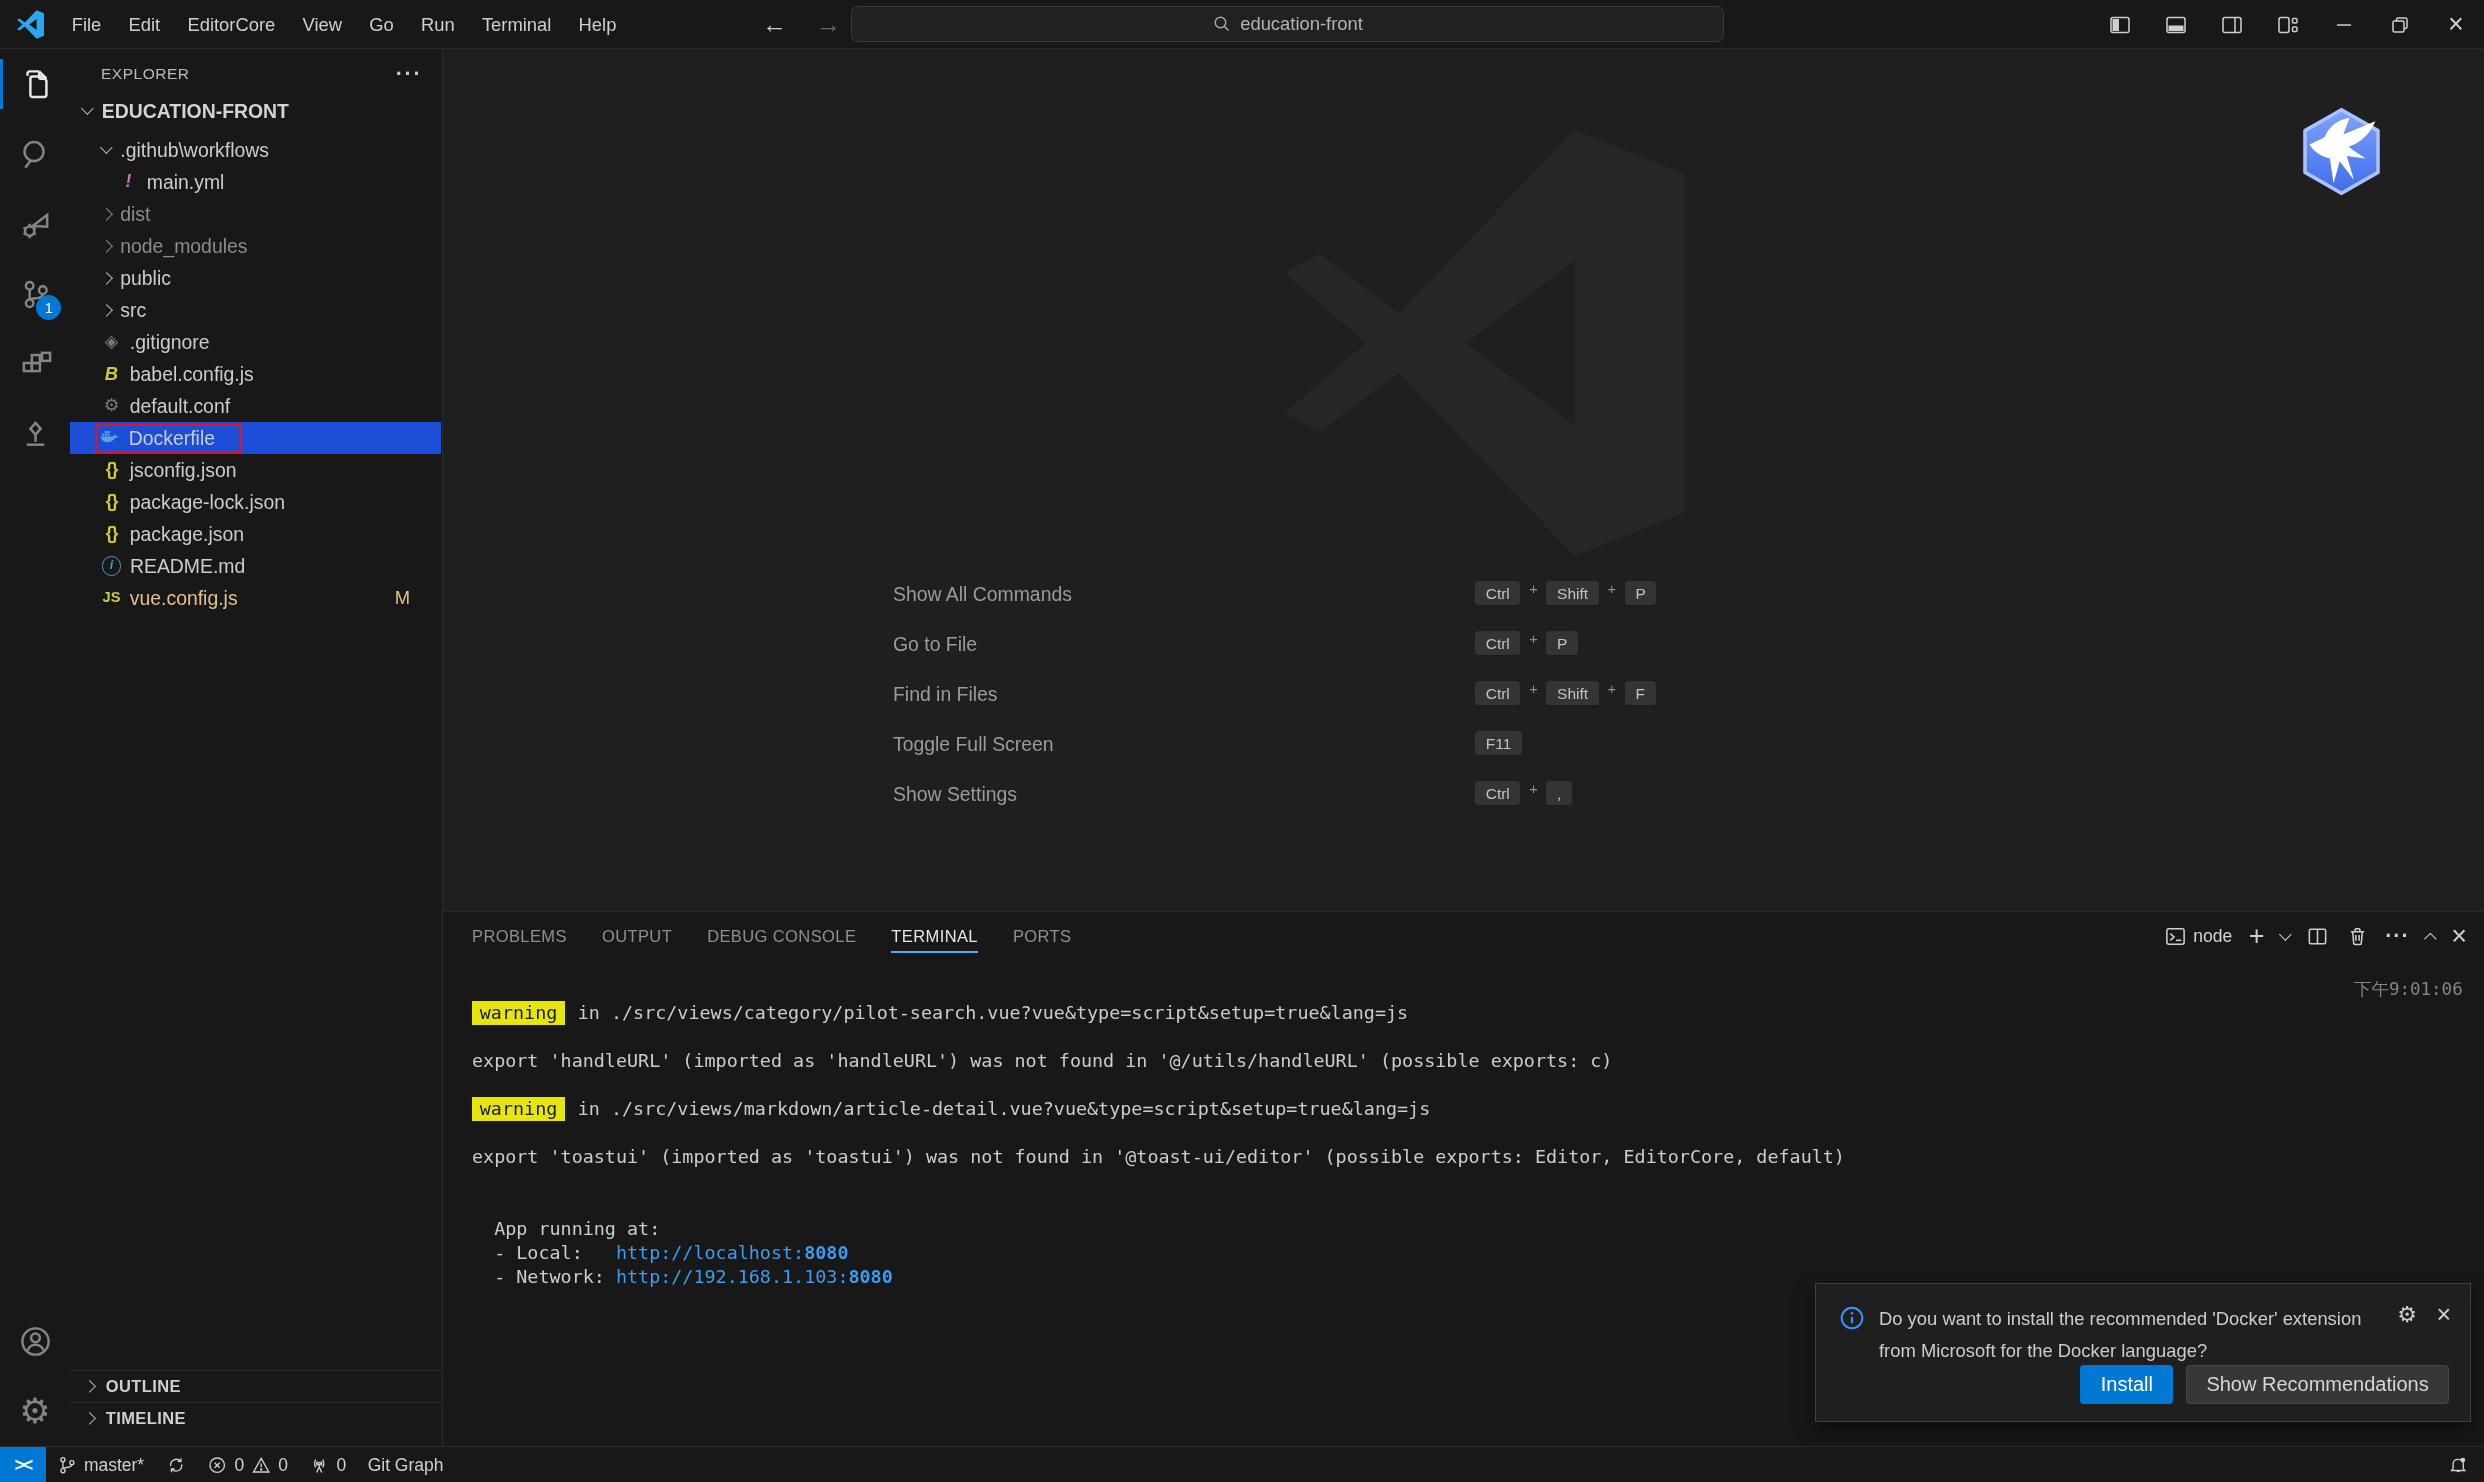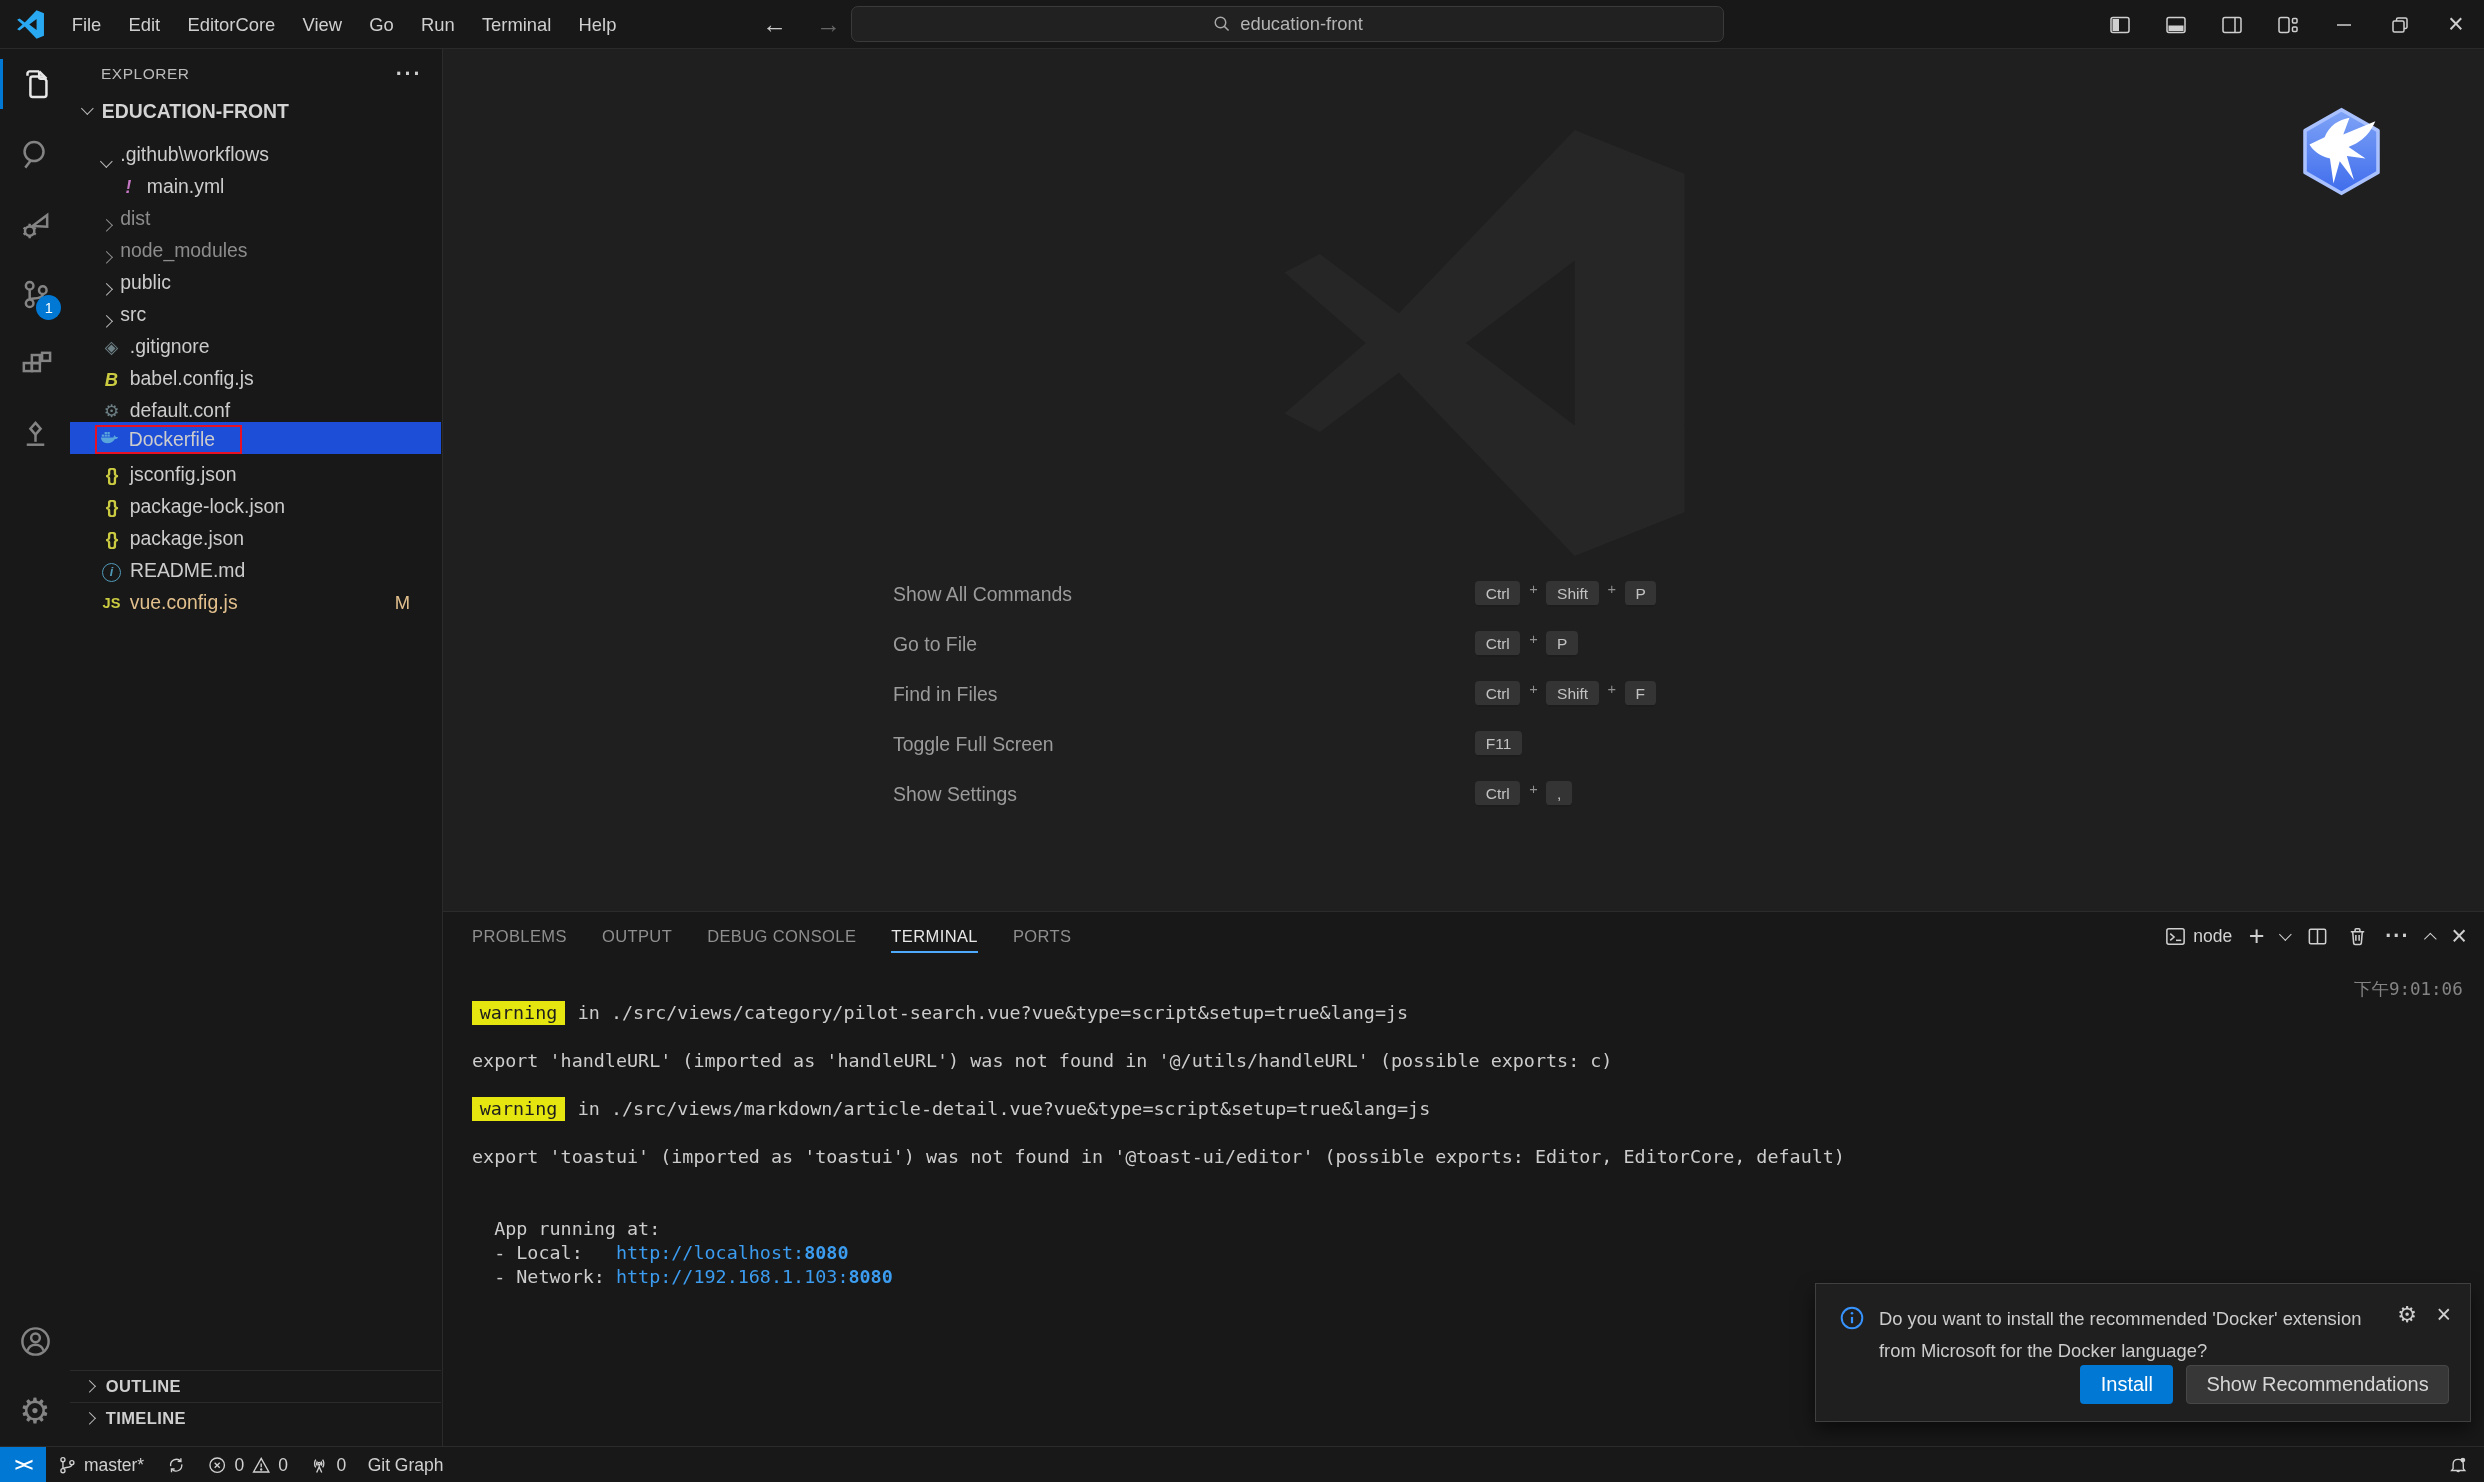--- a/index.html
+++ b/index.html
@@ -29,21 +29,21 @@
   .ab-badge{position:absolute;right:8.7px;bottom:8.7px;min-width:25px;height:25px;border-radius:12.6px;background:#0078d4;color:#fff;font-size:14.6px;display:flex;align-items:center;justify-content:center;padding:0 3.9px}
   .ab-bottom{margin-top:auto}
   .ab-gear{font-size:35px;line-height:1;font-family:"DejaVu Sans",sans-serif}
 
   
   .sidebar{position:absolute;top:49px;left:70px;width:373px;bottom:37px;background:#181818;border-right:1px solid #2b2b2b}
   .sb-head{height:45px;display:flex;align-items:center;padding:5.8px 19.4px 0 31px;color:#bbbbbb;font-size:15.5px;letter-spacing:0.5px}
   .sb-head .dots{margin-left:auto;color:#cccccc;font-size:21.3px;font-weight:700;letter-spacing:1.9px}
   .root-row{height:34px;display:flex;align-items:center;padding-left:11.6px;font-weight:700;font-size:19.4px;color:#d4d4d4}
   .tree{position:absolute;top:85px;left:0;right:1px}
-  .row{height:32px;display:flex;align-items:flex-end;font-size:19.4px;color:#cccccc;cursor:default}
+  .row{height:32px;display:flex;align-items:center;font-size:19.4px;color:#cccccc;cursor:default}
   .row.sel{background:#1d4ed8}
   .row .lbl{white-space:pre}
   .row .dim{color:#8c8c8c}
   .row .mod{color:#e2c08d}
   .chv{display:inline-block;width:8.7px;height:8.7px;border-right:1.9px solid #b8b8b8;border-bottom:1.9px solid #b8b8b8;transform:rotate(-45deg);margin-right:9.7px;margin-left:1.9px;flex:none}
   .chv.exp{transform:rotate(45deg);margin-top:-4.9px}
   .dimrow .chv{border-color:#8c8c8c}
   .fi{display:inline-block;width:23px;margin-right:6.8px;text-align:center;font-size:17.5px;line-height:21.3px;flex:none}
   .fi svg{width:21.3px;height:21.3px;vertical-align:-3.9px}
   .fi-circle{width:19.4px;height:19.4px;border:1.9px solid #519aba;border-radius:50%;font-size:12.6px;font-weight:700;line-height:16.5px;font-style:italic;margin:0 8.7px 0 1.9px}

